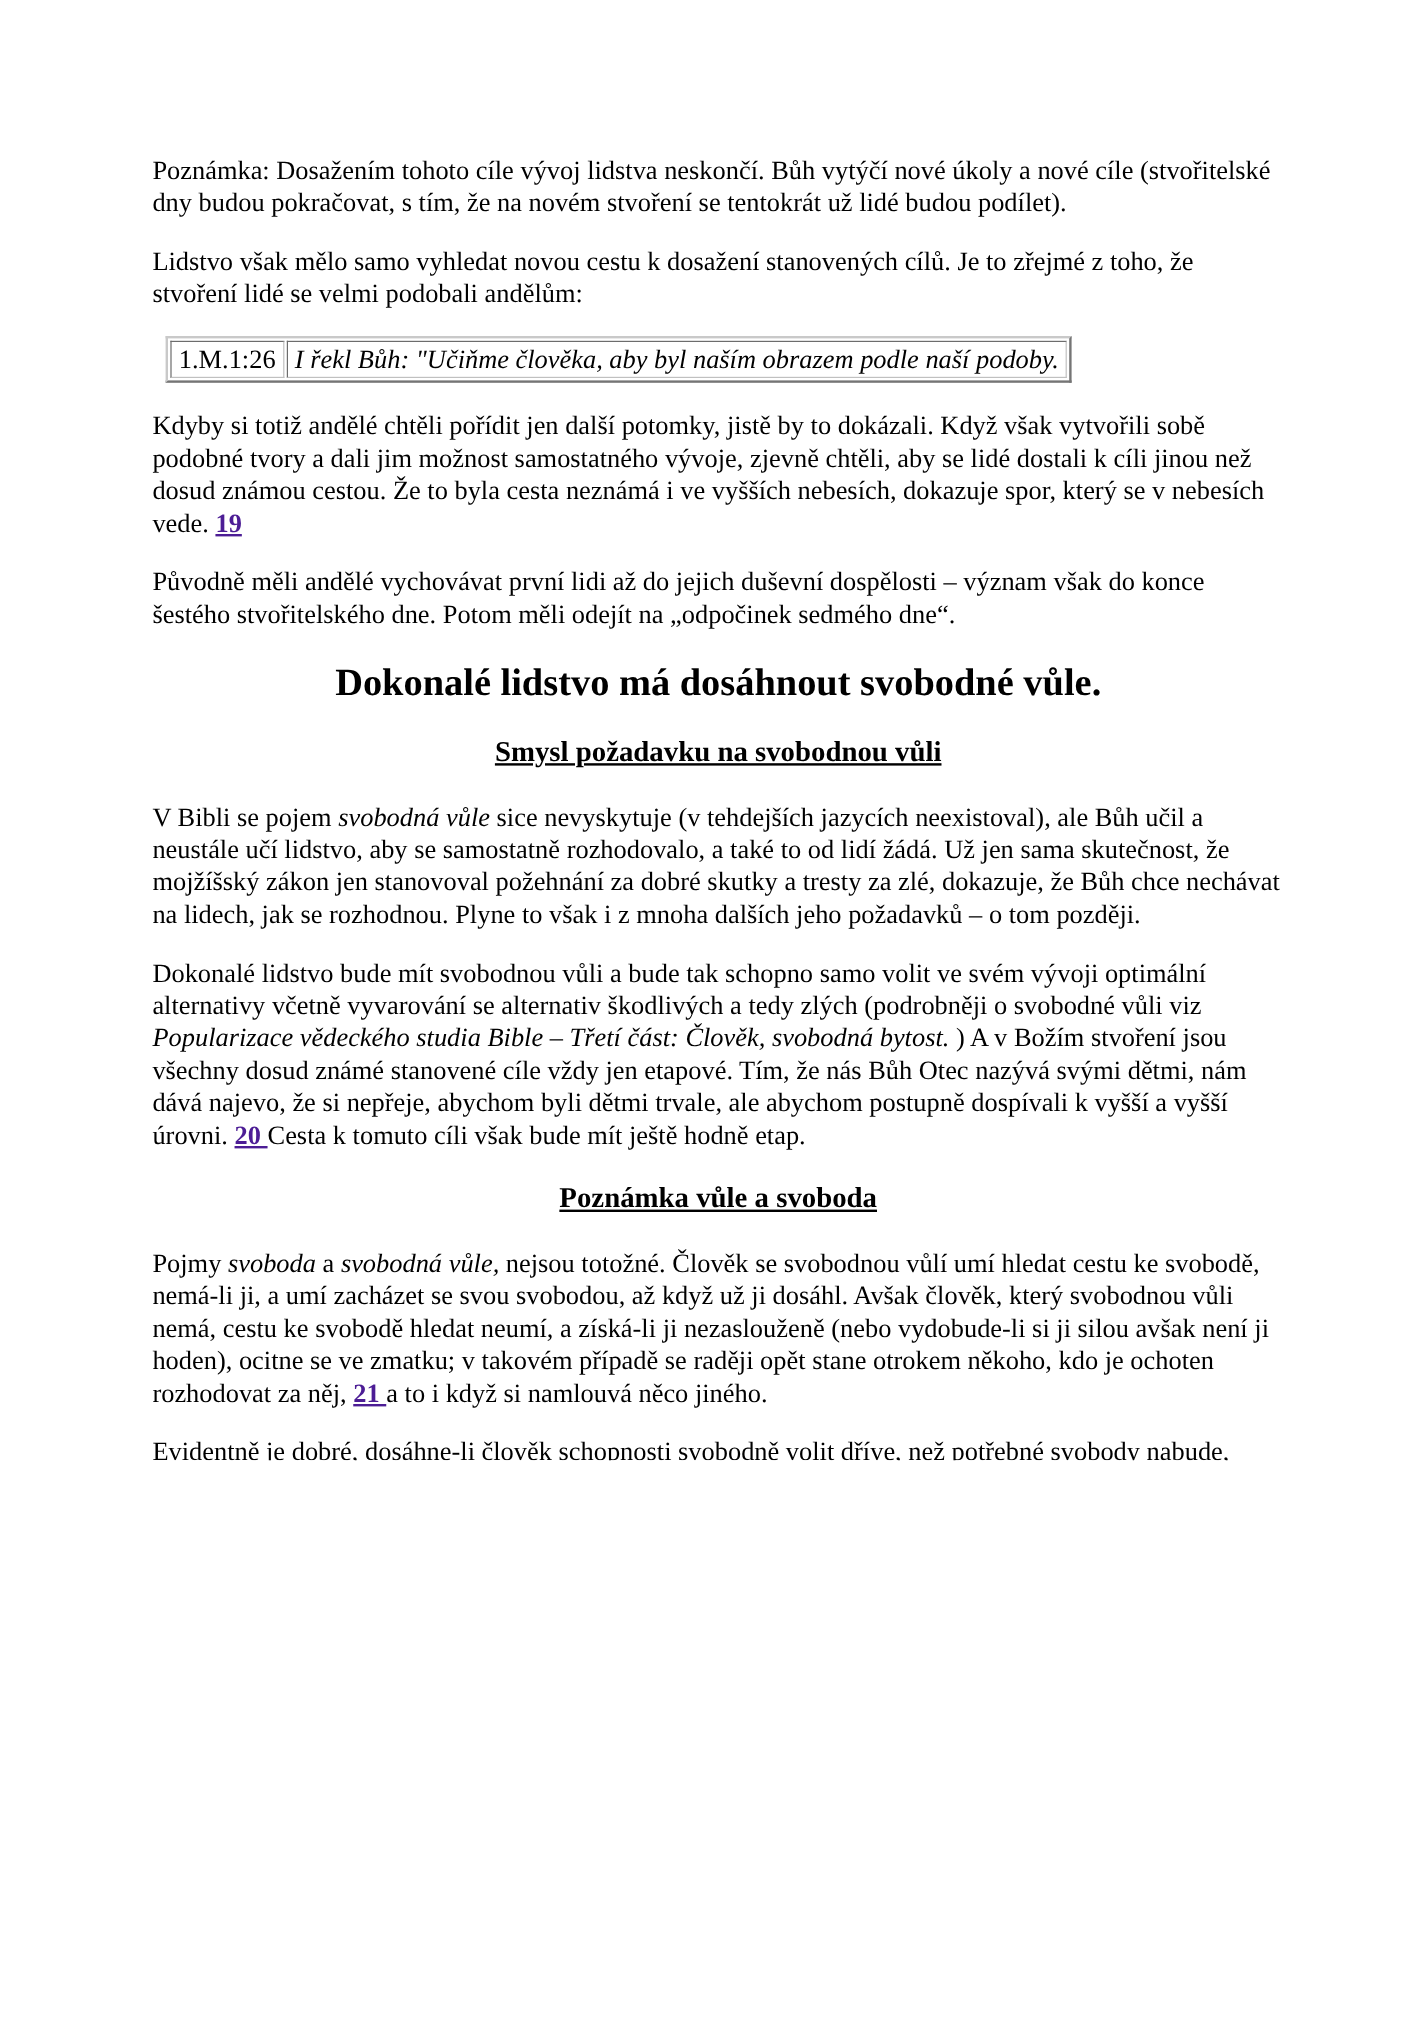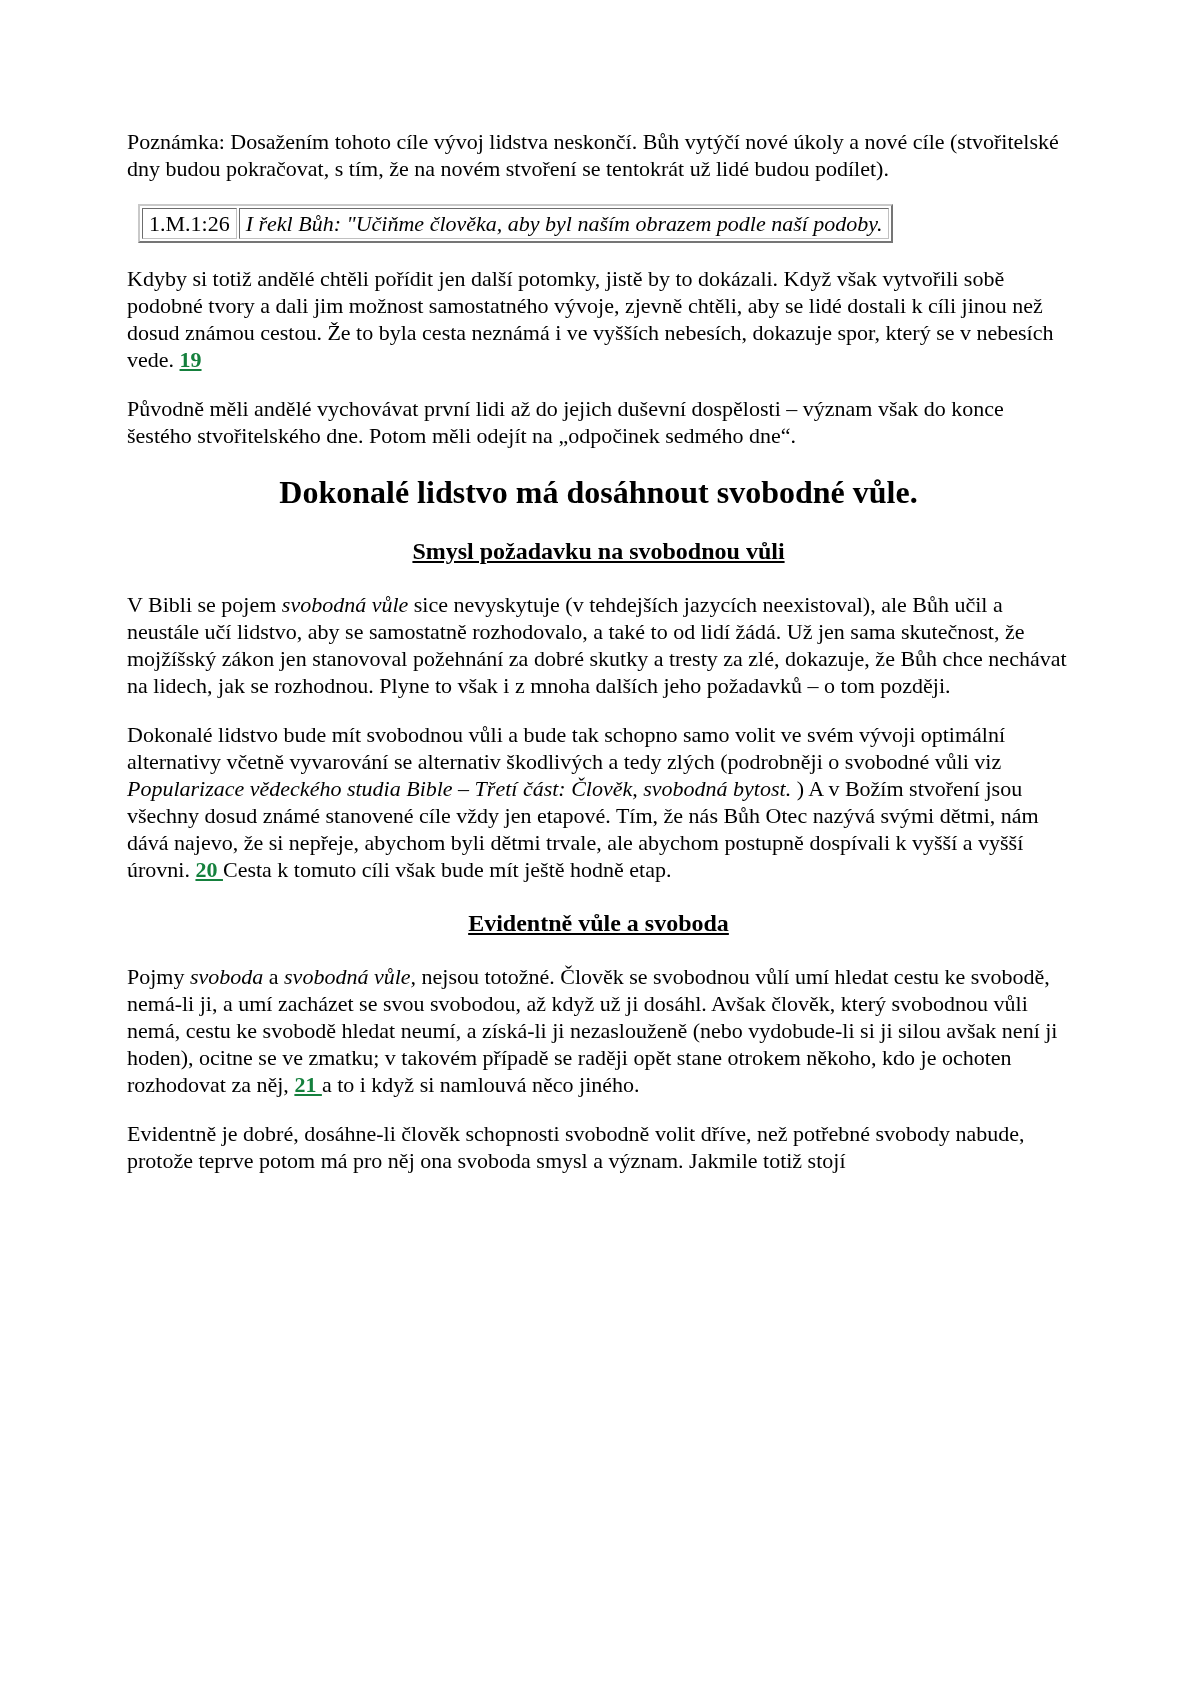--- a/index.html
+++ b/index.html
@@ -32,21 +32,21 @@
   }
   h3.doc-h3 {
     font-size: 24px;
     line-height: 28px;
     font-weight: bold;
     text-align: center;
     margin: 26px 0;
     text-decoration: underline;
   }
   a.ref-link {
-    color: #15803d;
+    color: #4c1d95;
     font-weight: bold;
     text-decoration: underline;
   }
   i[data-name="emphasis-text"] {
     font-style: italic;
   }
   table.verse-table {
     border-collapse: separate;
     border-spacing: 2px;
     border: 2px outset #c9c9c9;
@@ -61,20 +61,21 @@
     font-style: italic;
   }
 </style>
 </head>
 <body>
 
 <div class="page" data-name="document-page">
 
   <p class="doc-para" data-name="paragraph-note"><span data-name="text-run">Poznámka: Dosažením tohoto cíle vývoj lidstva neskončí. Bůh vytýčí nové úkoly a nové cíle (stvořitelské dny budou pokračovat, s tím, že na novém stvoření se tentokrát už lidé budou podílet).</span></p>
 
+  <p class="doc-para" data-name="paragraph-intro"><span data-name="text-run">Lidstvo však mělo samo vyhledat novou cestu k dosažení stanovených cílů. Je to zřejmé z toho, že stvoření lidé se velmi podobali andělům:</span></p>
 
   <table class="verse-table" data-name="bible-verse-table">
     <tbody>
         <tr data-name="verse-row">
       <td class="verse-ref" data-name="verse-reference">1.M.1:26</td>
       <td class="verse-quote" data-name="verse-quote-text">I řekl Bůh: "Učiňme člověka, aby byl naším obrazem podle naší podoby.</td>
     </tr>
   </tbody>
     </table>
 
@@ -83,20 +84,20 @@
   <p class="doc-para" data-name="paragraph-upbringing"><span data-name="text-run">Původně měli andělé vychovávat první lidi až do jejich duševní dospělosti – význam však do konce šestého stvořitelského dne. Potom měli odejít na „odpočinek sedmého dne“.</span></p>
 
   <h1 class="doc-h1" data-name="main-heading">Dokonalé lidstvo má dosáhnout svobodné vůle.</h1>
 
   <h3 class="doc-h3" data-name="subheading-free-will-meaning">Smysl požadavku na svobodnou vůli</h3>
 
   <p class="doc-para" data-name="paragraph-bible-free-will"><span data-name="text-run">V Bibli se pojem </span><i data-name="emphasis-text">svobodná vůle</i><span data-name="text-run"> sice nevyskytuje (v tehdejších jazycích neexistoval), ale Bůh učil a neustále učí lidstvo, aby se samostatně rozhodovalo, a také to od lidí žádá. Už jen sama skutečnost, že mojžíšský zákon jen stanovoval požehnání za dobré skutky a tresty za zlé, dokazuje, že Bůh chce nechávat na lidech, jak se rozhodnou. Plyne to však i z mnoha dalších jeho požadavků – o tom později.</span></p>
 
   <p class="doc-para" data-name="paragraph-perfect-humanity"><span data-name="text-run">Dokonalé lidstvo bude mít svobodnou vůli a bude tak schopno samo volit ve svém vývoji optimální alternativy včetně vyvarování se alternativ škodlivých a tedy zlých (podrobněji o svobodné vůli viz </span><i data-name="emphasis-text">Popularizace vědeckého studia Bible – Třetí část: Člověk, svobodná bytost.</i><span data-name="text-run"> ) A v Božím stvoření jsou všechny dosud známé stanovené cíle vždy jen etapové. Tím, že nás Bůh Otec nazývá svými dětmi, nám dává najevo, že si nepřeje, abychom byli dětmi trvale, ale abychom postupně dospívali k vyšší a vyšší úrovni. </span><a href="#" class="ref-link" data-name="footnote-link-20">20 </a><span data-name="text-run">Cesta k tomuto cíli však bude mít ještě hodně etap.</span></p>
 
-  <h3 class="doc-h3" data-name="subheading-free-will-freedom">Evidentně vůle a svoboda</h3>
+  <h3 class="doc-h3" data-name="subheading-free-will-freedom">Poznámka vůle a svoboda</h3>
 
   <p class="doc-para" data-name="paragraph-concepts"><span data-name="text-run">Pojmy </span><i data-name="emphasis-text">svoboda</i><span data-name="text-run"> a </span><i data-name="emphasis-text">svobodná vůle,</i><span data-name="text-run"> nejsou totožné. Člověk se svobodnou vůlí umí hledat cestu ke svobodě, nemá-li ji, a umí zacházet se svou svobodou, až když už ji dosáhl. Avšak člověk, který svobodnou vůli nemá, cestu ke svobodě hledat neumí, a získá-li ji nezaslouženě (nebo vydobude-li si ji silou avšak není ji hoden), ocitne se ve zmatku; v takovém případě se raději opět stane otrokem někoho, kdo je ochoten rozhodovat za něj, </span><a href="#" class="ref-link" data-name="footnote-link-21">21 </a><span data-name="text-run">a to i když si namlouvá něco jiného.</span></p>
 
 
   <p class="doc-para" data-name="paragraph-evidently"><span data-name="text-run">Evidentně je dobré, dosáhne-li člověk schopnosti svobodně volit dříve, než potřebné svobody nabude, protože teprve potom má pro něj ona svoboda smysl a význam. Jakmile totiž stojí</span></p>
 
 </div>
 
 </body></html>

